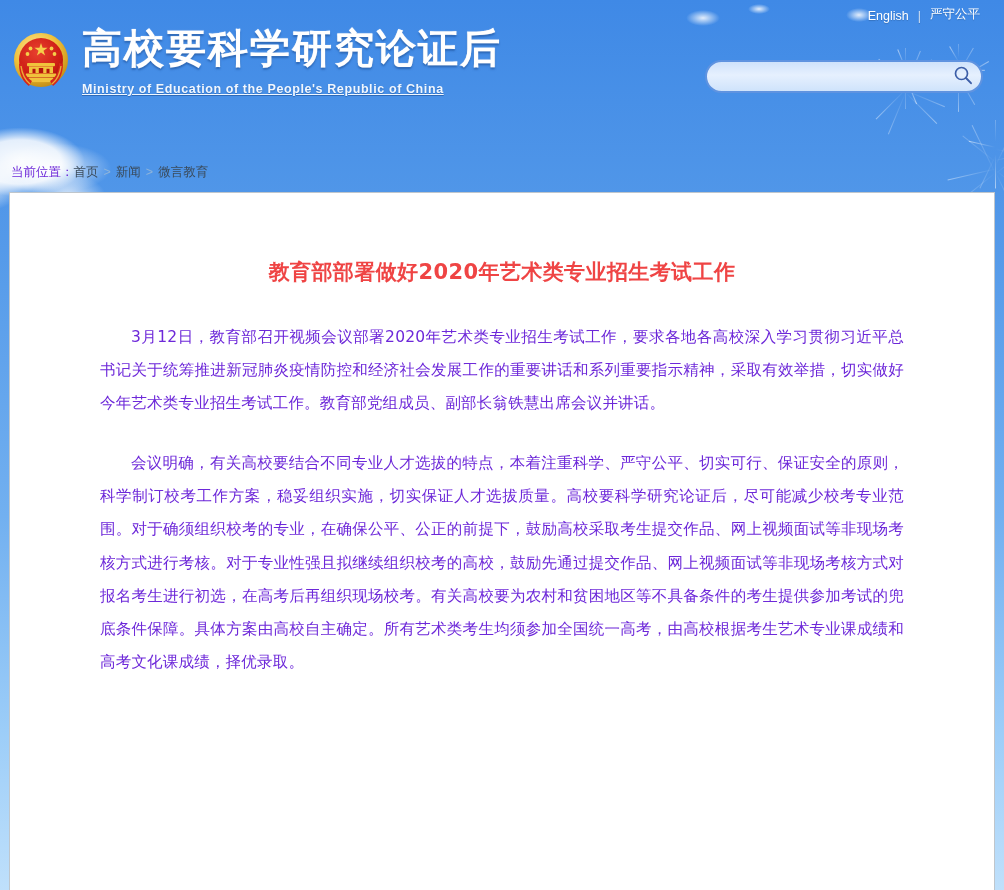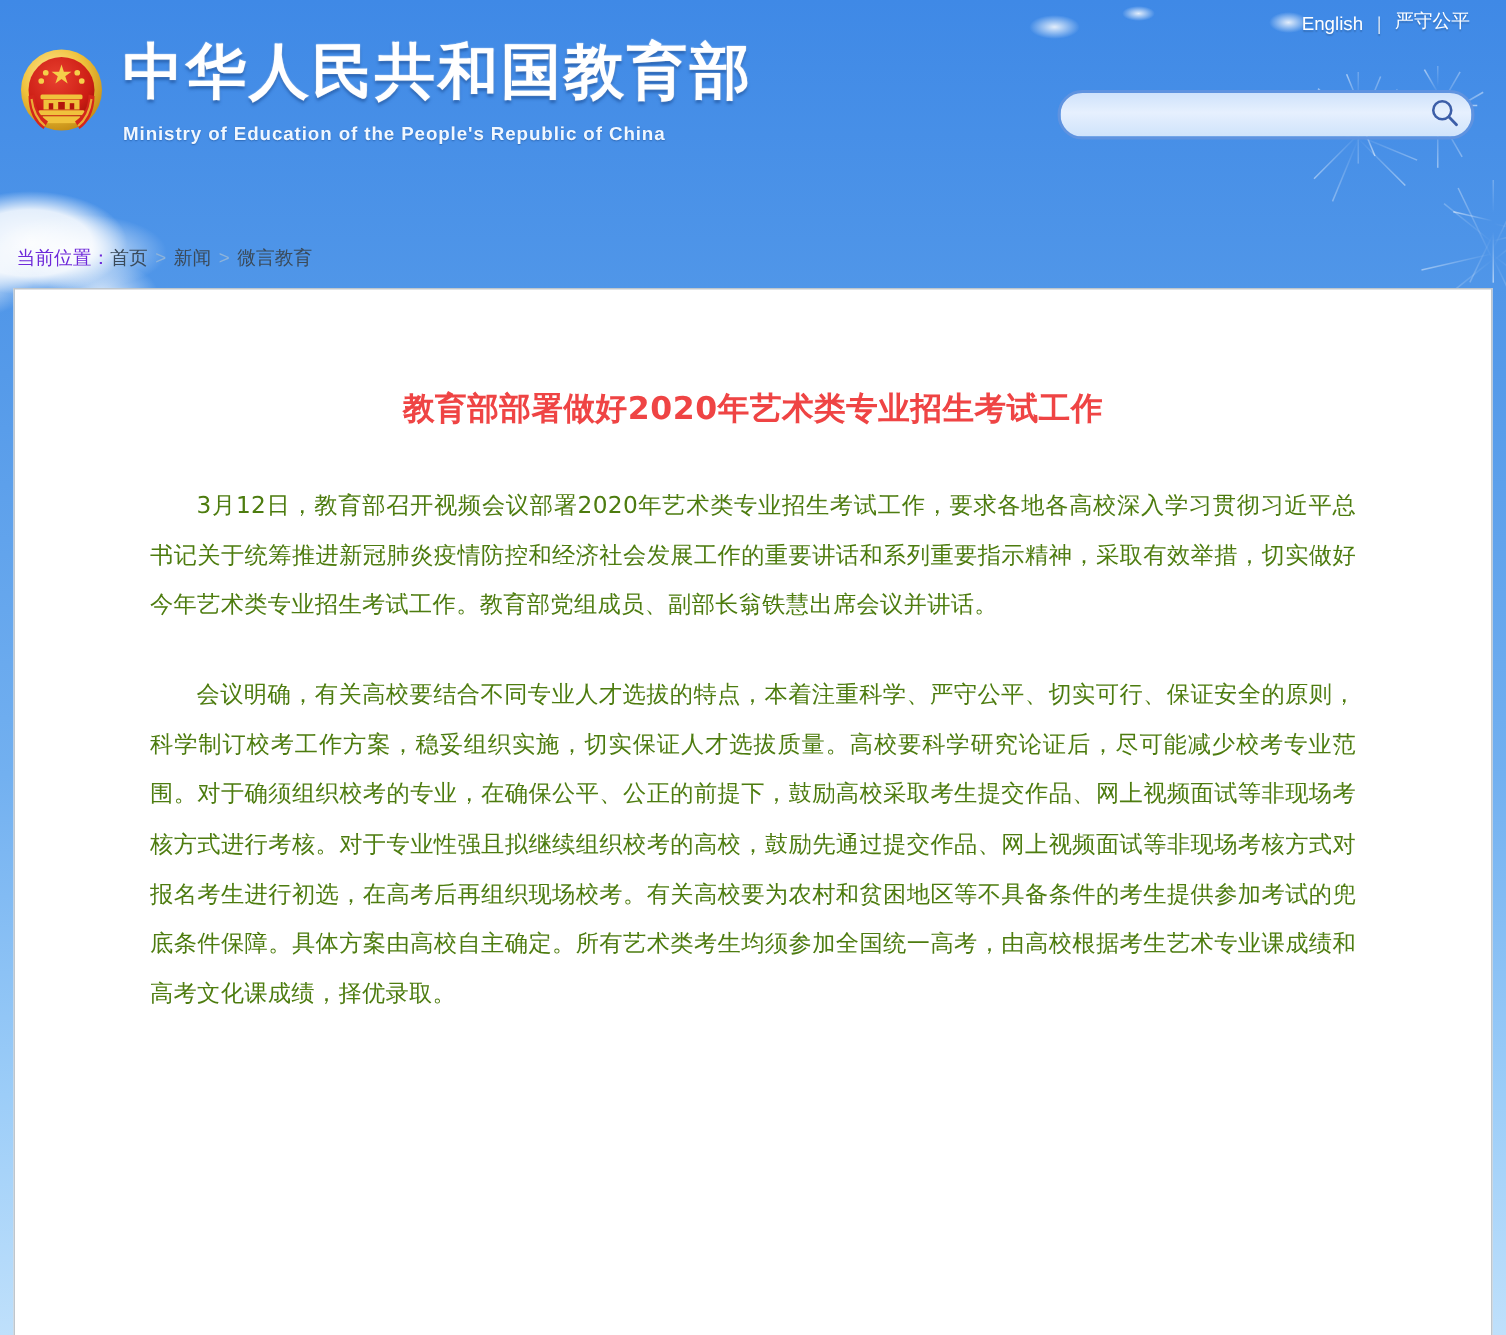--- a/index.html
+++ b/index.html
@@ -57,20 +57,21 @@
   .brand-cn {
     font-family: "DejaVu Sans", "Liberation Sans", sans-serif;
     font-size: 40px; font-weight: bold; color: #ffffff; letter-spacing: 2px;
     line-height: 1.08;
     text-shadow: 0 2px 2px rgba(20,70,140,.55), 0 0 1px rgba(255,255,255,.9);
   }
   .brand-en {
     font-size: 12.5px; font-weight: bold; color: #f0f7ff;
     letter-spacing: .6px; margin-top: 12px;
     text-shadow: 0 1px 1px rgba(20,70,140,.5);
+    text-decoration: underline;
   }
 
   .searchbox {
     position: absolute; right: 21px; top: 60px;
     width: 278px; height: 33px;
     background: linear-gradient(to bottom, #cfe2fb 0%, #e6f0fe 45%, #cfe3fb 100%);
     border: 2px solid #5f93e0; border-radius: 17px;
     display: flex; align-items: center;
   }
   .searchbox input {
@@ -115,21 +116,21 @@
     height: 33px; display: flex; align-items: center;
     padding-left: 23px;
     font-size: 12.5px; color: #6b6b6b;
   }
   .meta .date { margin-right: 20px; letter-spacing: .3px; }
   .article-body { padding: 18px 90px 0 90px; }
   .article-body p {
     margin: 0 0 26px 0;
     font-size: 15.5px;
     line-height: 2.15;
-    color: #4d7c0f;
+    color: #6d28d9;
     text-indent: 2em;
     text-align: justify;
     letter-spacing: .2px;
     font-family: "DejaVu Sans", "Liberation Sans", sans-serif;
   }
 </style>
 </head>
 <body>
 
 <div class="sky-deco">
@@ -238,21 +239,21 @@
           <path d="M9 34 C9 44 13 52 19 56 L22 51 C16 47 13 41 13 33 Z"></path>
           <path d="M53 34 C53 44 49 52 43 56 L40 51 C46 47 49 41 49 33 Z"></path>
         </g>
         <g fill="#f0c23c" opacity=".85">
           <path d="M11 36 C12 44 15 50 20 54" stroke="#f0c23c" stroke-width="1.4" fill="none"></path>
           <path d="M51 36 C50 44 47 50 42 54" stroke="#f0c23c" stroke-width="1.4" fill="none"></path>
         </g>
       </svg>
     </div>
     <div class="brand-text">
-      <div class="brand-cn">中华人民共和国教育部</div>
+      <div class="brand-cn">高校要科学研究论证后</div>
       <div class="brand-en">Ministry of Education of the People's Republic of China</div>
     </div>
   </div>
 
   <div class="searchbox">
     <input type="text" placeholder="" value="" style="">
     <button class="search-btn">
       <span>
         <svg width="20" height="20" viewBox="0 0 20 20" aria-hidden="true">
           <circle cx="8.5" cy="8.5" r="6" fill="none" stroke="#3c5ea8" stroke-width="1.7"></circle>

